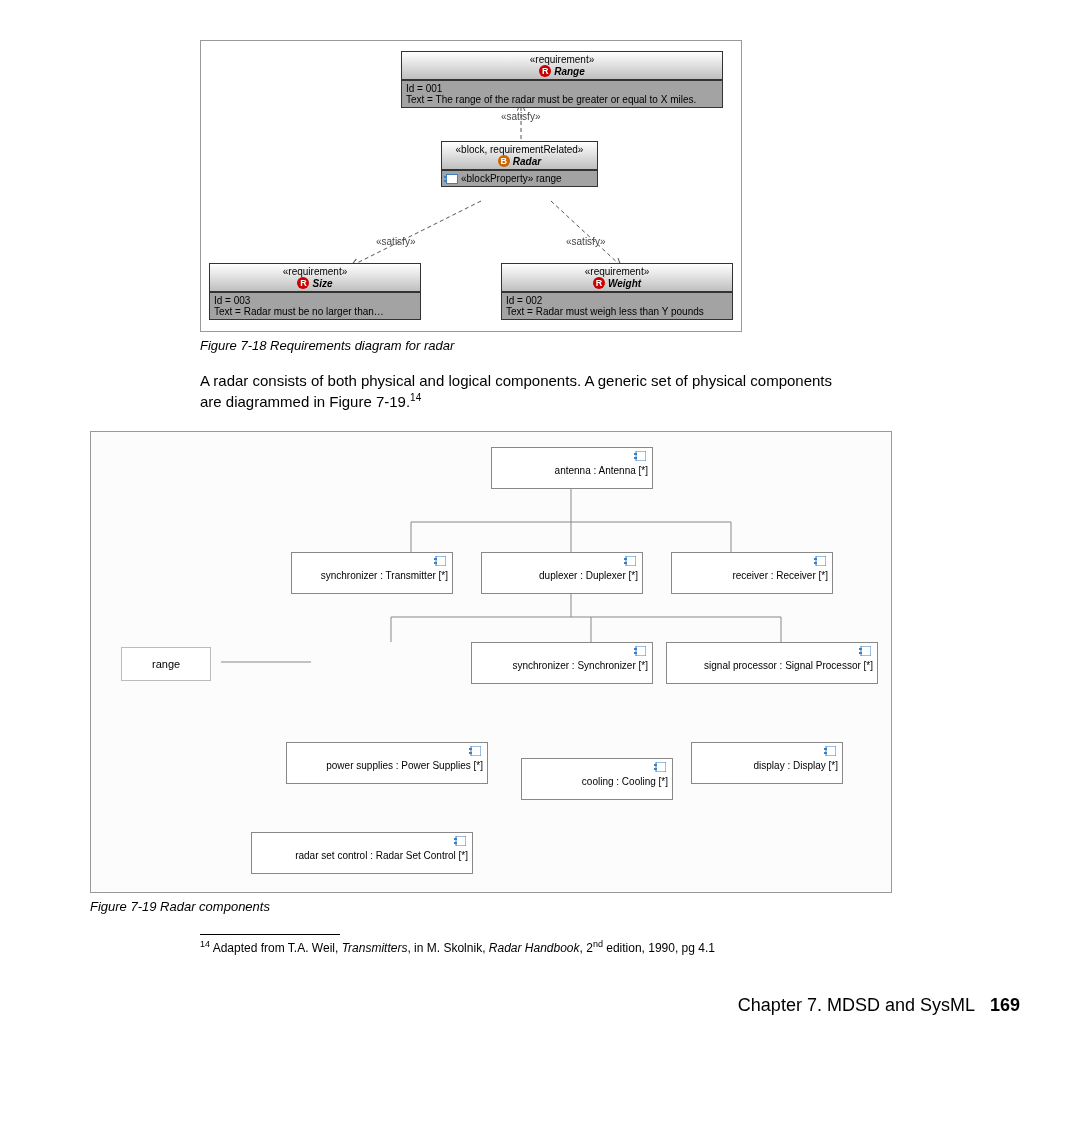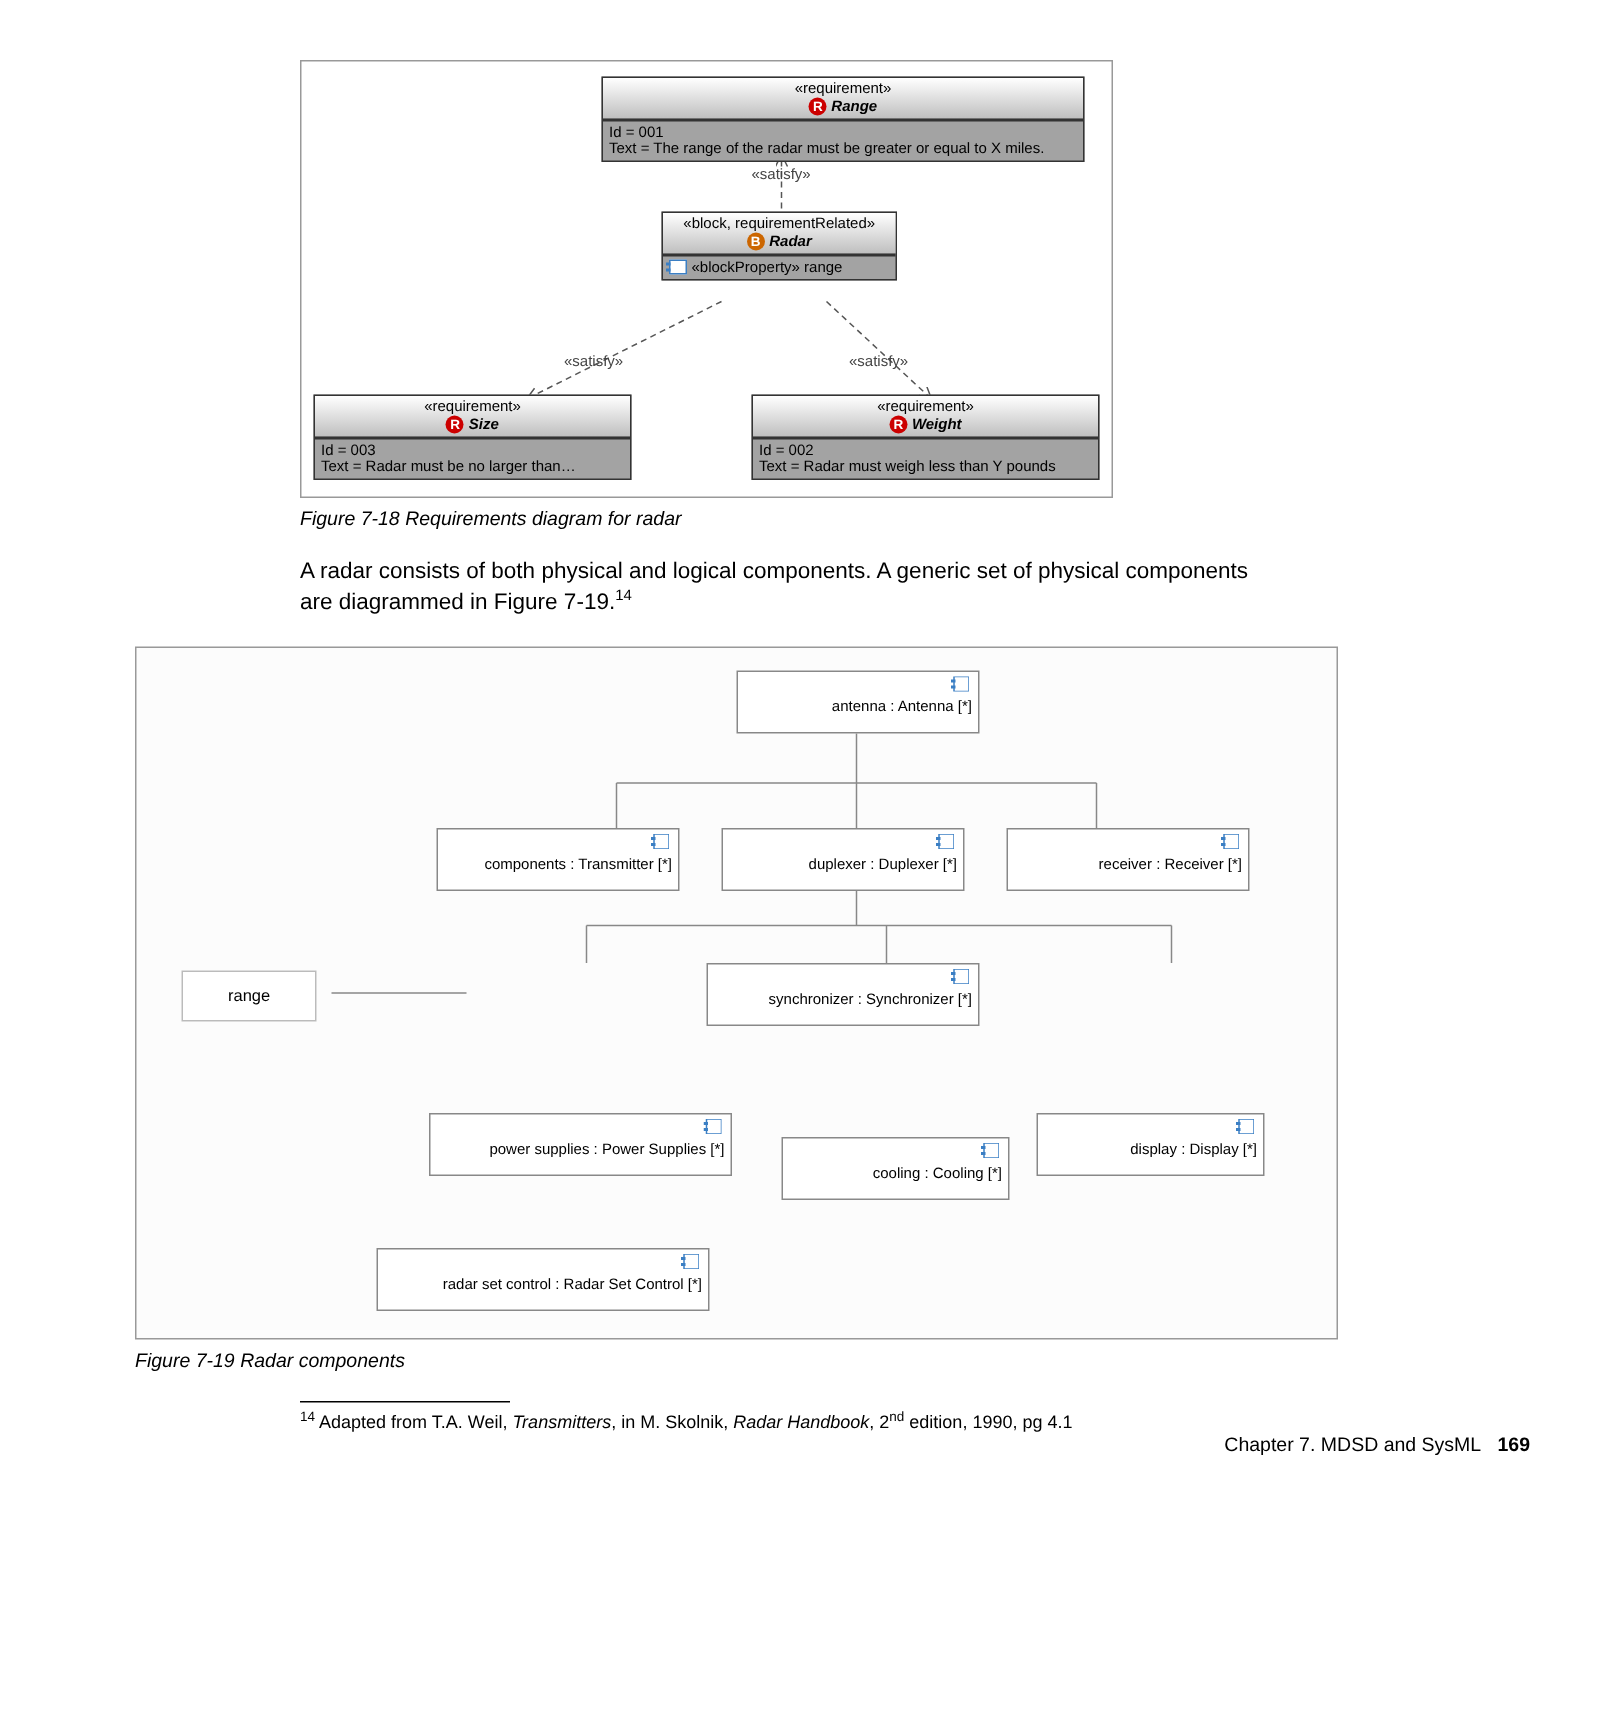--- a/index.html
+++ b/index.html
@@ -1,21 +1,21 @@
 <!DOCTYPE html>
 <html><head>
 <meta charset="utf-8">
 <style>
 body{margin:0;padding:40px 60px;font-family:Arial,Helvetica,sans-serif;font-size:12px;color:#000;background:#fff;width:960px}
 .fig-wrap{margin:0 auto}
 .diagram-frame{border:1px solid #999;background:#fff;position:relative}
 .caption{font-style:italic;font-size:13px;margin:6px 0 0 0}
 .bodytext{font-size:15px;margin:18px 0 18px 140px;max-width:640px;line-height:1.35}
 sup{font-size:10px}
-.footer{text-align:right;font-size:13px}
+.footer{margin-top:40px;text-align:right;font-size:18px}
 .footer .pg{font-weight:bold}
 .footnote-sep{border:none;border-top:1px solid #000;width:140px;margin:20px 0 4px 140px}
 .footnote{font-size:12px;margin-left:140px;max-width:700px}
 .footnote sup{font-size:9px}
 
 .f18{width:540px;height:290px;margin-left:140px}
 .req-box{position:absolute;border:1px solid #333;background:#a3a3a3;font-size:10px}
 .req-head{background:linear-gradient(#fff,#bfbfbf);padding:2px 6px;text-align:center;border-bottom:1px solid #333}
 .req-head .stereo{display:block;font-size:10px}
 .req-head .title{font-weight:bold;font-style:italic;display:inline-flex;align-items:center;gap:3px}
@@ -150,21 +150,21 @@
       </div>
     </div>
 
   <div class="comp-box" style="left:200px;top:120px;width:160px;height:40px">
       <div class="comp-inner">
         <span class="comp-icon"><svg viewBox="0 0 12 10">
             <rect x="2" y="0" width="10" height="10" fill="none" stroke="#3b7fc4"></rect>
             <rect x="0" y="2" width="3" height="2" fill="#3b7fc4"></rect>
             <rect x="0" y="6" width="3" height="2" fill="#3b7fc4"></rect>
           </svg></span>
-        <span class="comp-label">components : Transmitter [*]</span>
+        <span class="comp-label">synchronizer : Transmitter [*]</span>
       </div>
     </div>
   <div class="comp-box" style="left:390px;top:120px;width:160px;height:40px">
       <div class="comp-inner">
         <span class="comp-icon"><svg viewBox="0 0 12 10">
             <rect x="2" y="0" width="10" height="10" fill="none" stroke="#3b7fc4"></rect>
             <rect x="0" y="2" width="3" height="2" fill="#3b7fc4"></rect>
             <rect x="0" y="6" width="3" height="2" fill="#3b7fc4"></rect>
           </svg></span>
         <span class="comp-label">duplexer : Duplexer [*]</span>
@@ -182,20 +182,30 @@
     </div>
 
   <div class="comp-box" style="left:380px;top:210px;width:180px;height:40px">
       <div class="comp-inner">
         <span class="comp-icon"><svg viewBox="0 0 12 10">
             <rect x="2" y="0" width="10" height="10" fill="none" stroke="#3b7fc4"></rect>
             <rect x="0" y="2" width="3" height="2" fill="#3b7fc4"></rect>
             <rect x="0" y="6" width="3" height="2" fill="#3b7fc4"></rect>
           </svg></span>
         <span class="comp-label">synchronizer : Synchronizer [*]</span>
+      </div>
+    </div>
+  <div class="comp-box" style="left:575px;top:210px;width:210px;height:40px">
+      <div class="comp-inner">
+        <span class="comp-icon"><svg viewBox="0 0 12 10">
+            <rect x="2" y="0" width="10" height="10" fill="none" stroke="#3b7fc4"></rect>
+            <rect x="0" y="2" width="3" height="2" fill="#3b7fc4"></rect>
+            <rect x="0" y="6" width="3" height="2" fill="#3b7fc4"></rect>
+          </svg></span>
+        <span class="comp-label">signal processor : Signal Processor [*]</span>
       </div>
     </div>
 
   <div class="comp-box" style="left:195px;top:310px;width:200px;height:40px">
       <div class="comp-inner">
         <span class="comp-icon"><svg viewBox="0 0 12 10">
             <rect x="2" y="0" width="10" height="10" fill="none" stroke="#3b7fc4"></rect>
             <rect x="0" y="2" width="3" height="2" fill="#3b7fc4"></rect>
             <rect x="0" y="6" width="3" height="2" fill="#3b7fc4"></rect>
           </svg></span>

